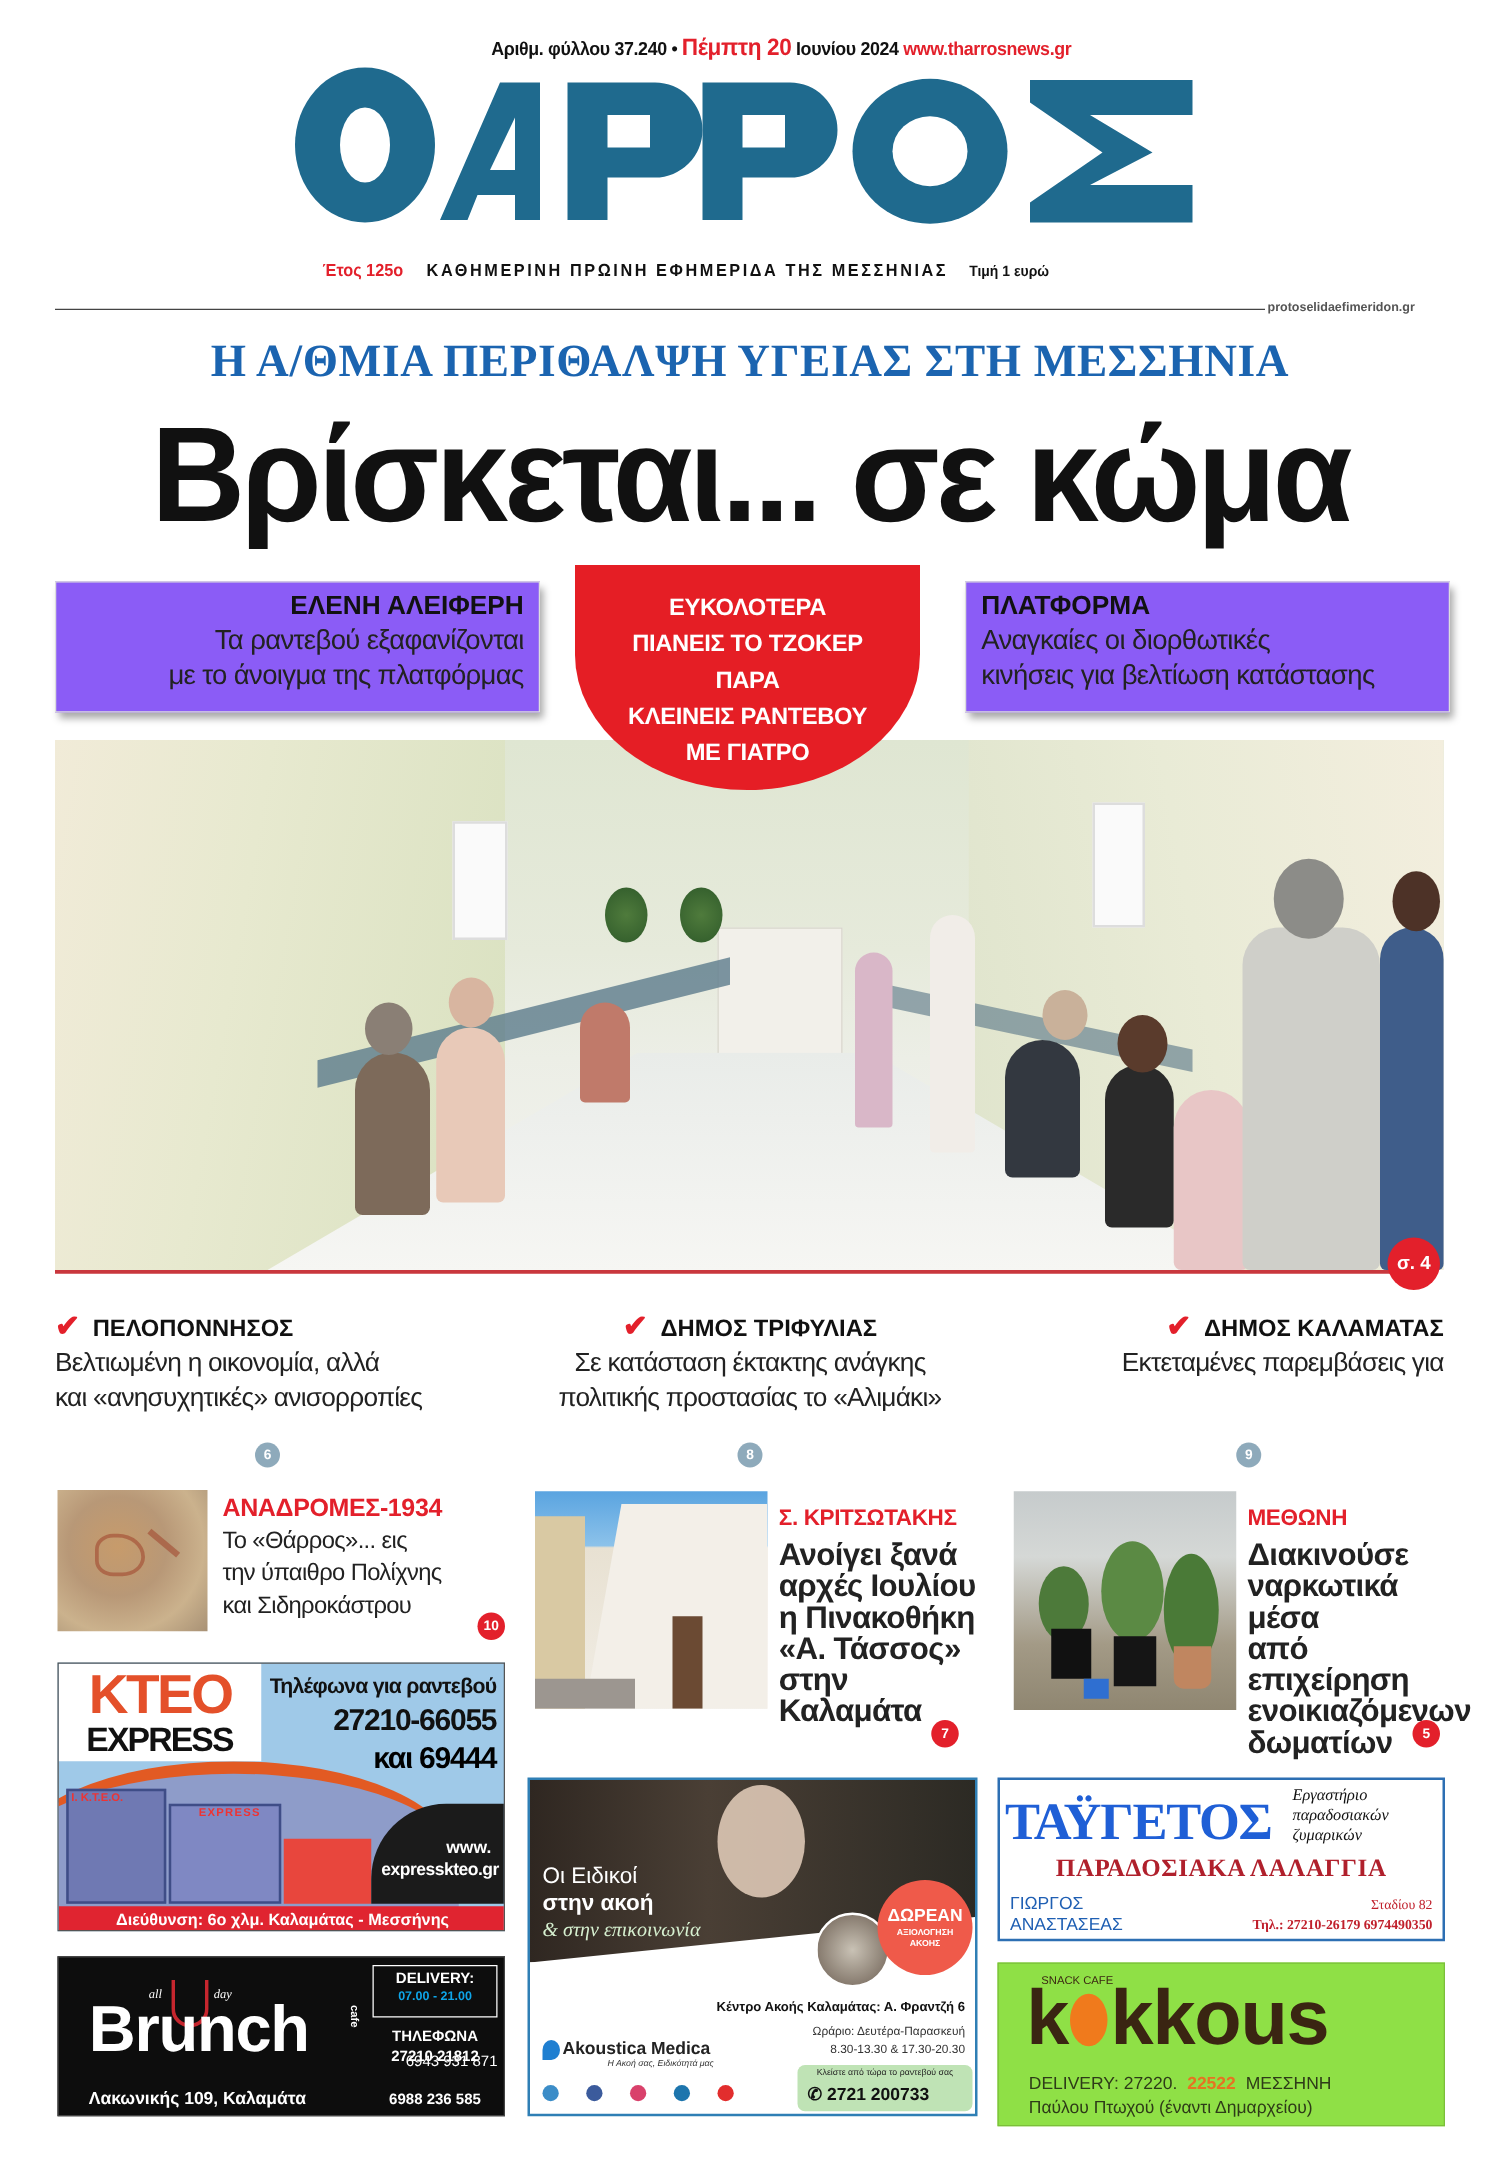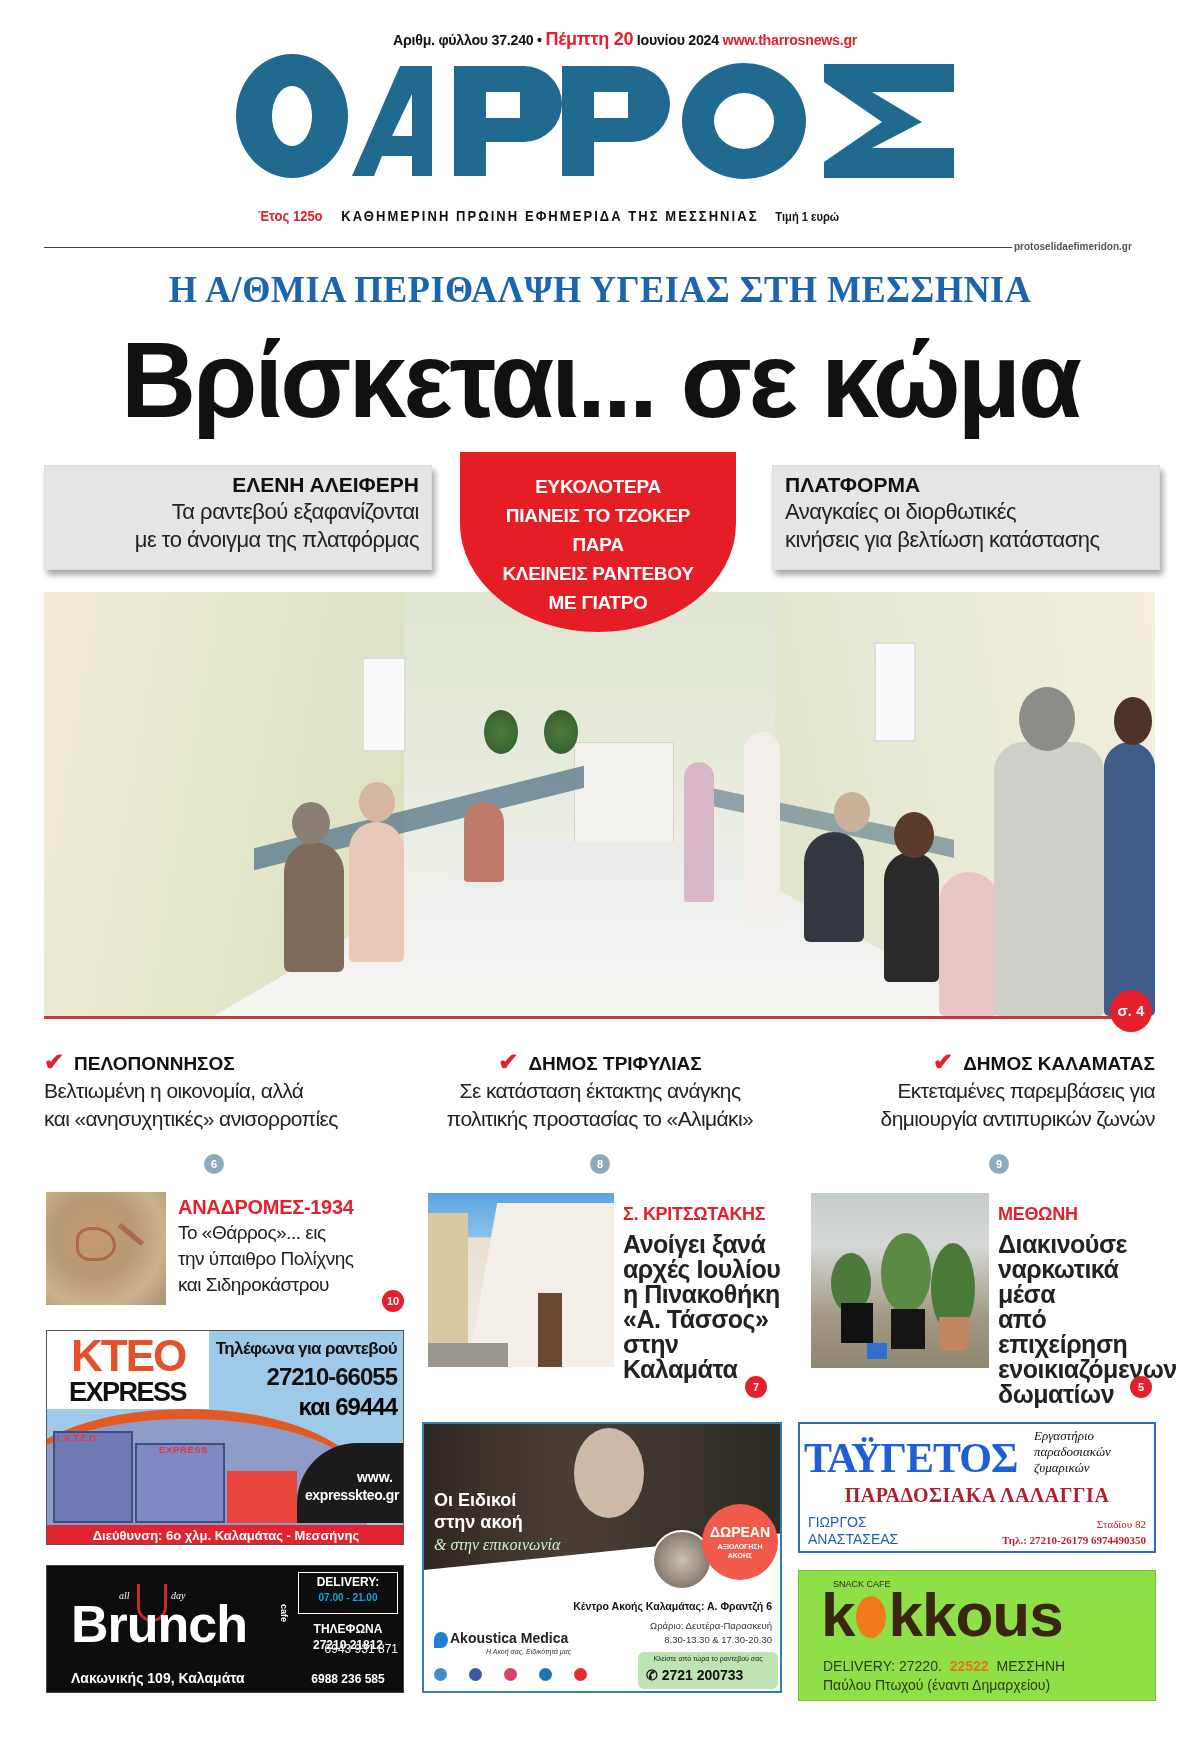--- a/index.html
+++ b/index.html
@@ -15,21 +15,21 @@
   .tagline { left: 258px; top: 208px; white-space: nowrap; font-size: 14px; font-weight: bold; letter-spacing: 2.2px; transform: scaleX(0.93); transform-origin: left; }
   .tagline .year { color: #e3202b; letter-spacing: 0; margin-right: 14px; }
   .tagline .price { letter-spacing: 0; font-size: 12px; margin-left: 12px; }
   .rule { left: 44px; top: 247px; width: 968px; height: 1px; background: #444; }
   .credit { left: 1014px; top: 241px; font-size: 10px; font-weight: bold; color: #555; white-space: nowrap; }
 
   
   .kicker { left: 0; width: 1200px; top: 268px; text-align: center; font-family: "Liberation Serif", serif; font-weight: bold; color: #1b64b0; font-size: 37px; letter-spacing: 0.5px; transform: scaleX(0.98); }
   .headline { left: 0; width: 1200px; top: 328px; text-align: center; font-family: "Liberation Sans", sans-serif; font-weight: 900; font-size: 104px; letter-spacing: -3px; line-height: 1; color: #111; transform: scaleY(1.04); }
 
-  .box { top: 465px; width: 388px; height: 105px; background: #e5e5e5; box-shadow: 3px 5px 6px rgba(0,0,0,0.35); border: 1px solid #ddd; padding: 6px 12px; }
+  .box { top: 465px; width: 388px; height: 105px; background: #8b5cf6; box-shadow: 3px 5px 6px rgba(0,0,0,0.35); border: 1px solid #ddd; padding: 6px 12px; }
   .box-left { left: 44px; text-align: right; }
   .box-right { left: 772px; width: 388px; text-align: left; }
   .box .lbl { font-weight: bold; font-size: 21px; line-height: 26px; }
   .box .txt { font-size: 22px; line-height: 28px; color: #222; letter-spacing: -0.5px; }
 
   .bubble { left: 460px; top: 452px; width: 276px; height: 180px; background: #e51e25; border-radius: 0 0 140px 140px / 0 0 110px 110px; color: #fff; text-align: center; padding-top: 20px; font-weight: bold; font-size: 19px; line-height: 29px; z-index: 3; letter-spacing: -0.3px; }
 
   
   .photo { left: 44px; top: 592px; width: 1111px; height: 424px; overflow: hidden; background: linear-gradient(180deg, #dfe6d2 0%, #e6eadb 40%, #eceee6 60%, #f4f4f0 100%); }
   .photo .wall-l { position:absolute; left:0; top:0; width:360px; height:424px; background: linear-gradient(100deg, #f1ebd8 0%, #e7e9cf 40%, #d9e1c0 100%); }
@@ -178,21 +178,20 @@
 </div>
 <div class="abs brief brief-2">
   <div class="hd"><span class="check">✔</span><span>ΔΗΜΟΣ ΤΡΙΦΥΛΙΑΣ</span></div>
   <div class="bd">Σε κατάσταση έκτακτης ανάγκης</div>
   <div class="bd">πολιτικής προστασίας το «Αλιμάκι»</div>
   <div class="pg">8</div>
 </div>
 <div class="abs brief brief-3">
   <div class="hd"><span class="check">✔</span><span>ΔΗΜΟΣ ΚΑΛΑΜΑΤΑΣ</span></div>
   <div class="bd">Εκτεταμένες παρεμβάσεις για</div>
-  <div class="bd">δημιουργία αντιπυρικών ζωνών</div>
   <div class="pg">9</div>
 </div>
 
 <div class="abs thumb" style="left:46px;top:1192px;width:120px;height:113px;background: radial-gradient(circle at 40% 40%, #c79b6b, #b89877 40%, #cbb28d 70%, #a89175);">
   <div style="position:absolute;left:30px;top:35px;width:40px;height:34px;border:3px solid #a24a30;border-radius:40% 60% 50% 40%;opacity:.6;"></div>
   <div style="position:absolute;left:70px;top:40px;width:30px;height:5px;background:#a24a30;transform:rotate(40deg);opacity:.6;"></div>
 </div>
 <div class="abs s-title" style="left:178px;top:1196px;font-size:20px;">ΑΝΑΔΡΟΜΕΣ-1934</div>
 <div class="abs" style="left:178px;top:1220px;width:220px;">
   <div class="s-body">Το «Θάρρος»... εις</div>
@@ -267,21 +266,21 @@
   <div style="position:absolute;left:251px;top:26px;width:100px;text-align:center;font-size:10px;font-weight:bold;color:#0ea5e9;">07.00 - 21.00</div>
   <div style="position:absolute;left:251px;top:56px;width:100px;text-align:center;font-size:12px;font-weight:bold;color:#fff;">ΤΗΛΕΦΩΝΑ</div>
   <div style="position:absolute;left:251px;top:72px;width:100px;text-align:center;font-size:12px;font-weight:bold;color:#fff;">27210 21812</div>
   <div style="position:absolute;left:251px;top:76px;width:100px;text-align:right;font-size:12px;font-weight:normal;color:#fff;">6943 931 871</div>
   <div style="position:absolute;left:251px;top:106px;width:100px;text-align:center;font-size:12px;font-weight:bold;color:#fff;">6988 236 585</div>
 </div>
 
 <div class="abs ad ad-akou">
   <div style="position:absolute;left:0;top:0;width:356px;height:146px;background:linear-gradient(90deg,#2f2721 0%,#4a3f35 40%,#2c2a24 100%);clip-path:polygon(0 0,100% 0,100% 75%,0 100%);"></div>
   <div style="position:absolute;left:150px;top:4px;width:70px;height:90px;border-radius:50%;background:#e6d0bd;opacity:.85;"></div>
-  <div style="position:absolute;left:10px;top:66px;font-size:18px;font-weight:bold;color:#fff;">Οι Ειδικοί</div>
+  <div style="position:absolute;left:10px;top:66px;font-size:18px;font-weight:normal;color:#fff;">Οι Ειδικοί</div>
   <div style="position:absolute;left:10px;top:88px;font-size:18px;font-weight:bold;color:#fff;">στην ακοή</div>
   <div style="position:absolute;left:10px;top:112px;font-size:16px;font-style:italic;font-family:'Liberation Serif',serif;color:#d6f0d0;">&amp; στην επικοινωνία</div>
   <div style="position:absolute;left:228px;top:106px;width:60px;height:60px;border-radius:50%;background:radial-gradient(circle,#c9c2b5,#6b5d51);border:2px solid #fff;"></div>
   <div style="position:absolute;left:278px;top:80px;width:76px;height:76px;border-radius:50%;background:#ef5a4a;"></div>
   <div style="position:absolute;left:278px;top:100px;width:76px;text-align:center;font-size:14px;font-weight:bold;color:#fff;">ΔΩΡΕΑΝ</div>
   <div style="position:absolute;left:278px;top:119px;width:76px;text-align:center;font-size:7px;font-weight:bold;color:#fff;">ΑΞΙΟΛΟΓΗΣΗ</div>
   <div style="position:absolute;left:278px;top:128px;width:76px;text-align:center;font-size:7px;font-weight:bold;color:#fff;">ΑΚΟΗΣ</div>
   <div style="position:absolute;right:8px;top:176px;font-size:10.5px;font-weight:bold;color:#111;">Κέντρο Ακοής Καλαμάτας: Α. Φραντζή 6</div>
   <div style="position:absolute;right:8px;top:196px;font-size:9.5px;color:#333;">Ωράριο: Δευτέρα-Παρασκευή</div>
   <div style="position:absolute;right:8px;top:210px;font-size:9.5px;color:#333;">8.30-13.30 &amp; 17.30-20.30</div>

